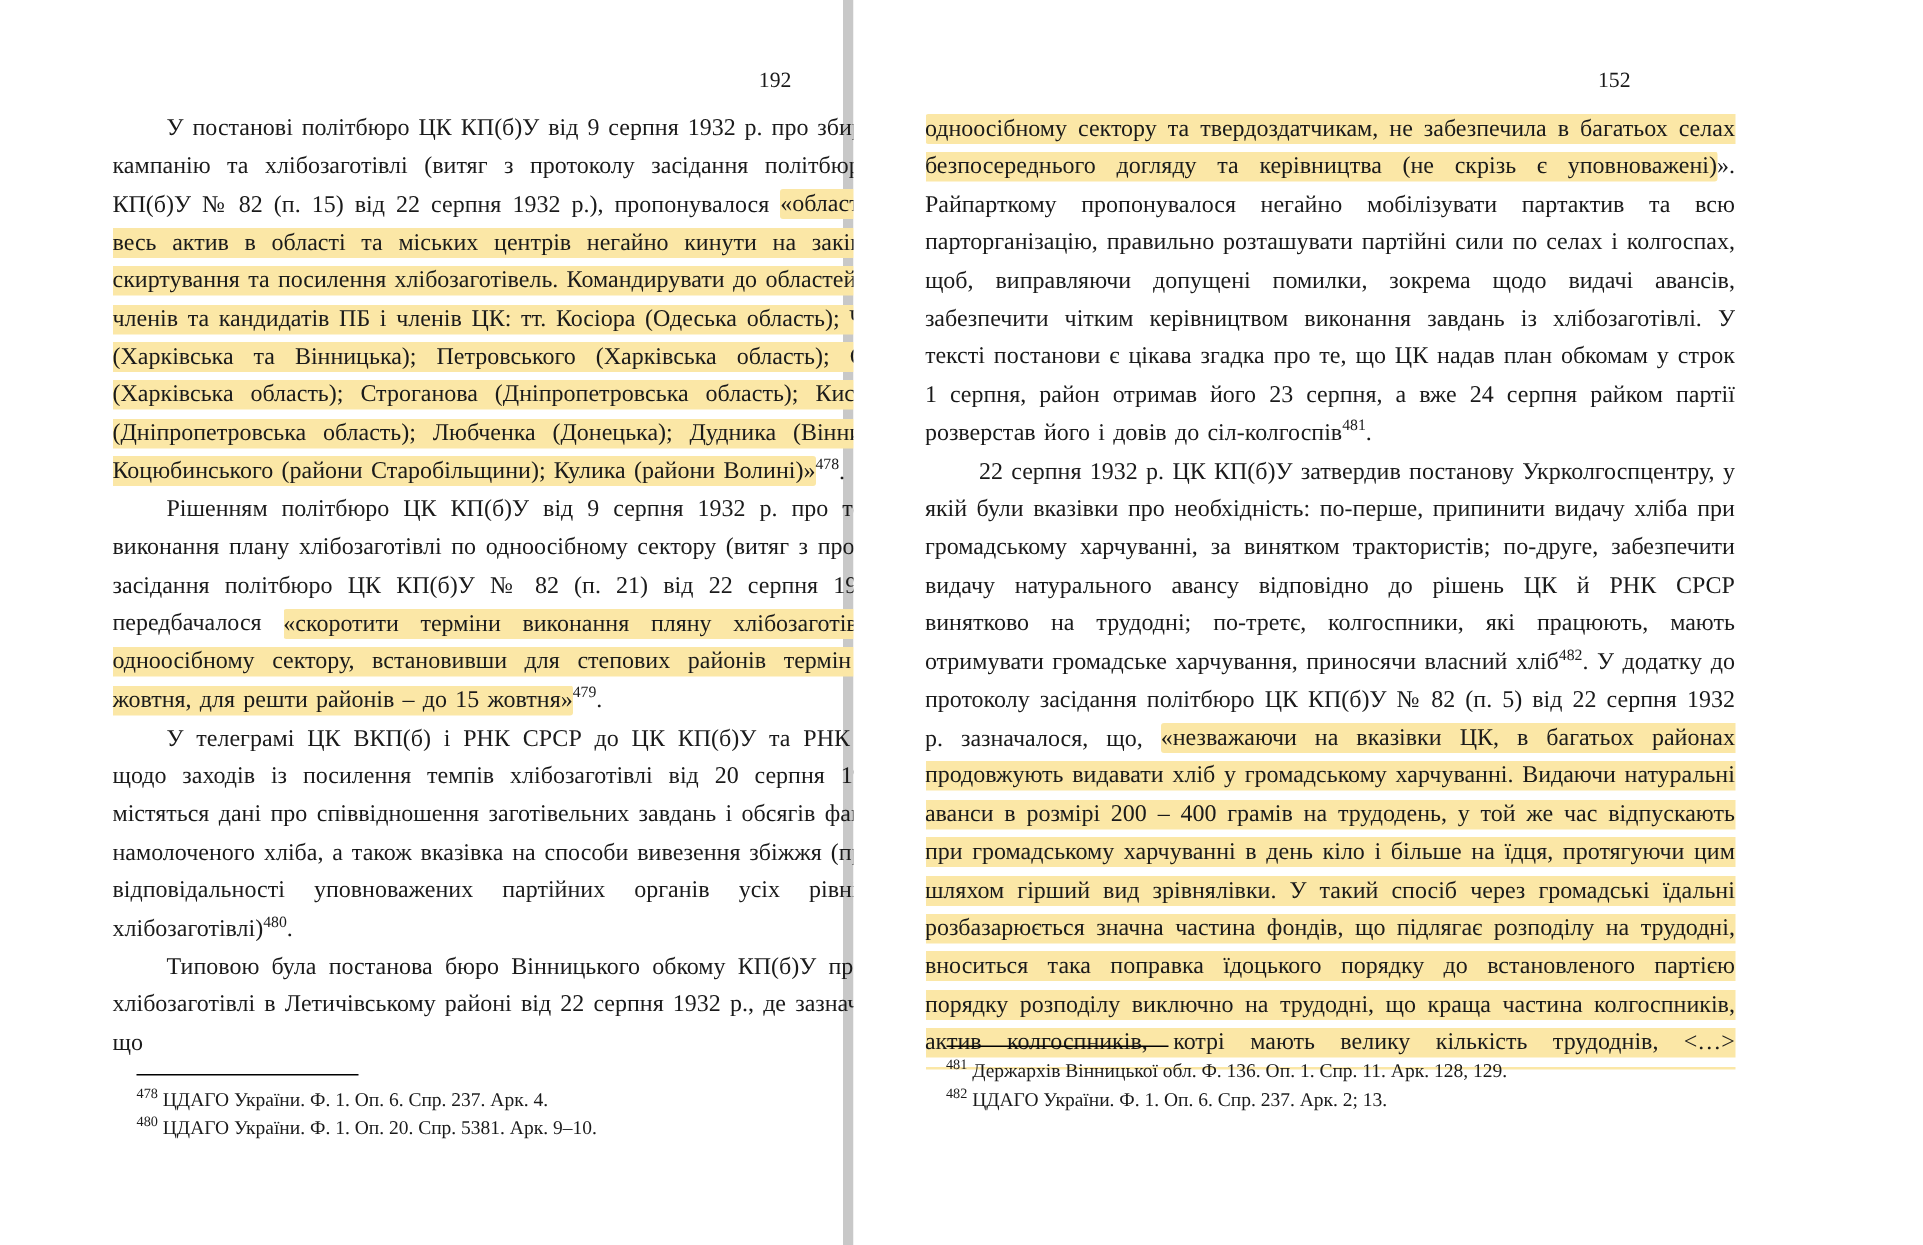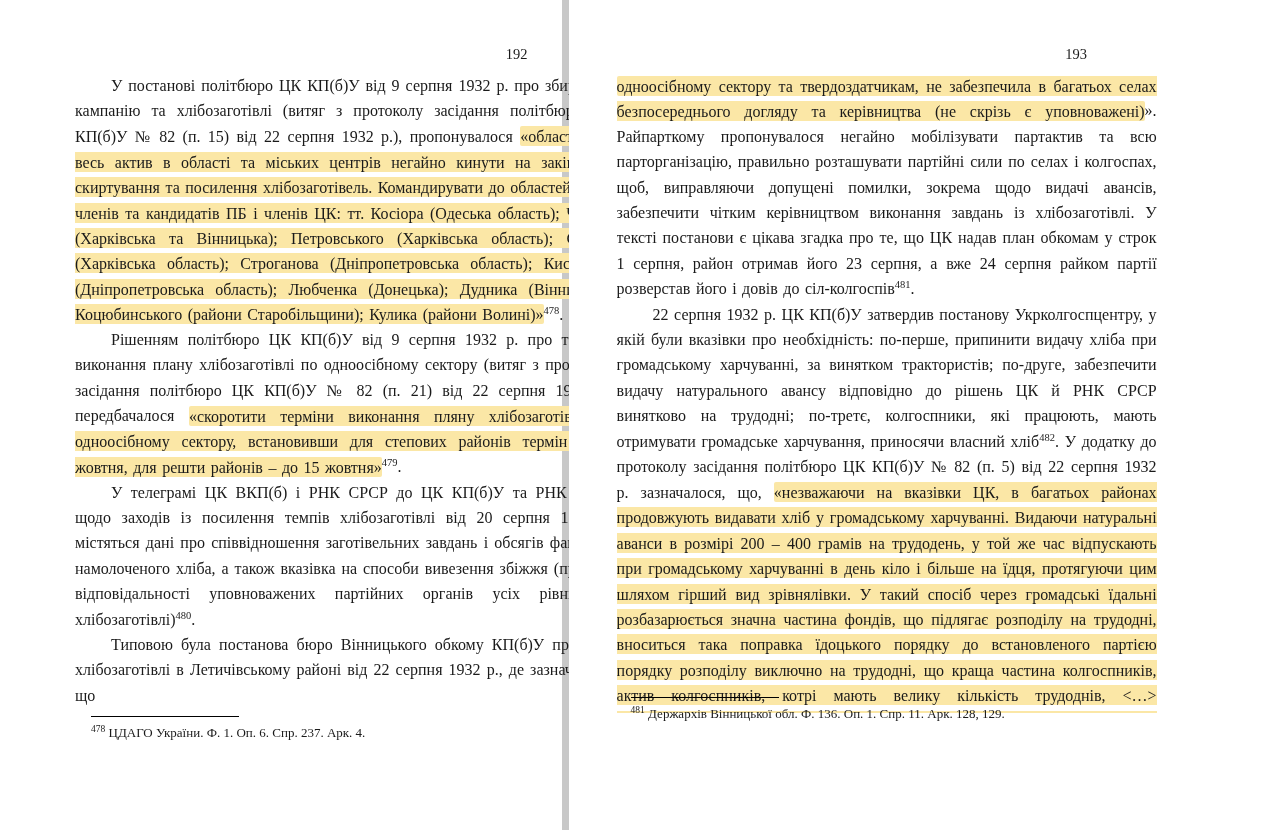--- a/index.html
+++ b/index.html
@@ -97,32 +97,34 @@
     <div class="pagebody" id="body-0">
         <p class="para indent"><span>У постанові політбюро ЦК КП(б)У від 9 серпня 1932 р. про збиральну кампанію та хлібозаготівлі (витяг з протоколу засідання політбюро ЦК КП(б)У № 82 (п. 15) від 22 серпня 1932 р.), пропонувалося </span><mark>«областкомам весь актив в області та міських центрів негайно кинути на закінчення скиртування та посилення хлібозаготівель. Командирувати до областей таких членів та кандидатів ПБ і членів ЦК: тт. Косіора (Одеська область); Чубаря (Харківська та Вінницька); Петровського (Харківська область); Сапова (Харківська область); Строганова (Дніпропетровська область); Кисельова (Дніпропетровська область); Любченка (Донецька); Дудника (Вінницька); Коцюбинського (райони Старобільщини); Кулика (райони Волині)»</mark><sup class="fnref">478</sup><span>.</span></p>
         <p class="para indent"><span>Рішенням політбюро ЦК КП(б)У від 9 серпня 1932 р. про терміни виконання плану хлібозаготівлі по одноосібному сектору (витяг з протоколу засідання політбюро ЦК КП(б)У № 82 (п. 21) від 22 серпня 1932 р.) передбачалося </span><mark>«скоротити терміни виконання пляну хлібозаготівлі по одноосібному сектору, встановивши для степових районів термін до 1 жовтня, для решти районів – до 15 жовтня»</mark><sup class="fnref">479</sup><span>.</span></p>
         <p class="para indent"><span>У телеграмі ЦК ВКП(б) і РНК СРСР до ЦК КП(б)У та РНК УСРР щодо заходів із посилення темпів хлібозаготівлі від 20 серпня 1932 р. містяться дані про співвідношення заготівельних завдань і обсягів фактично намолоченого хліба, а також вказівка на способи вивезення збіжжя (предмет відповідальності уповноважених партійних органів усіх рівнів на хлібозаготівлі)</span><sup class="fnref">480</sup><span>.</span></p>
         <p class="para indent"><span>Типовою була постанова бюро Вінницького обкому КП(б)У про стан хлібозаготівлі в Летичівському районі від 22 серпня 1932 р., де зазначалося, що </span></p>
       </div>
     <div class="pagefooter">
       <div class="fnsep"></div>
       <div id="fns-0">
           <div class="footnote"><sup>478</sup> ЦДАГО України. Ф. 1. Оп. 6. Спр. 237. Арк. 4.</div>
+          <div class="footnote"><sup>480</sup> ЦДАГО України. Ф. 1. Оп. 20. Спр. 5381. Арк. 9–10.</div>
         </div>
     </div>
   </section>
 
   <div class="page-divider"></div>
 
   <section class="page right">
-    <div class="pagenum">193</div>
+    <div class="pagenum">152</div>
     <div class="pagebody" id="body-1">
         <p class="para"><mark>одноосібному сектору та твердоздатчикам, не забезпечила в багатьох селах безпосереднього догляду та керівництва (не скрізь є уповноважені)</mark><span>». Райпарткому пропонувалося негайно мобілізувати партактив та всю парторганізацію, правильно розташувати партійні сили по селах і колгоспах, щоб, виправляючи допущені помилки, зокрема щодо видачі авансів, забезпечити чітким керівництвом виконання завдань із хлібозаготівлі. У тексті постанови є цікава згадка про те, що ЦК надав план обкомам у строк 1 серпня, район отримав його 23 серпня, а вже 24 серпня райком партії розверстав його і довів до сіл-колгоспів</span><sup class="fnref">481</sup><span>.</span></p>
         <p class="para indent"><span>22 серпня 1932 р. ЦК КП(б)У затвердив постанову Укрколгоспцентру, у якій були вказівки про необхідність: по-перше, припинити видачу хліба при громадському харчуванні, за винятком трактористів; по-друге, забезпечити видачу натурального авансу відповідно до рішень ЦК й РНК СРСР винятково на трудодні; по-третє, колгоспники, які працюють, мають отримувати громадське харчування, приносячи власний хліб</span><sup class="fnref">482</sup><span>. У додатку до протоколу засідання політбюро ЦК КП(б)У № 82 (п. 5) від 22 серпня 1932 р. зазначалося, що, </span><mark>«незважаючи на вказівки ЦК, в багатьох районах продовжують видавати хліб у громадському харчуванні. Видаючи натуральні аванси в розмірі 200 – 400 грамів на трудодень, у той же час відпускають при громадському харчуванні в день кіло і більше на їдця, протягуючи цим шляхом гірший вид зрівнялівки. У такий спосіб через громадські їдальні розбазарюється значна частина фондів, що підлягає розподілу на трудодні, вноситься така поправка їдоцького порядку до встановленого партією порядку розподілу виключно на трудодні, що краща частина колгоспників, актив колгоспників, котрі мають велику кількість трудоднів, &lt;…&gt; потрапляють у завідомо невигідне становище. Під впливом тих груп колгоспників, котрі мають мало трудоднів, правління колгоспів дуже повільно, неохоче йдуть на відміну видачі хліба в громадському харчуванні. З огляду</mark></p>
       </div>
     <div class="pagefooter">
       <div class="fnsep"></div>
       <div id="fns-1">
           <div class="footnote"><sup>481</sup> Держархів Вінницької обл. Ф. 136. Оп. 1. Спр. 11. Арк. 128, 129.</div>
+          <div class="footnote"><sup>482</sup> ЦДАГО України. Ф. 1. Оп. 6. Спр. 237. Арк. 2; 13.</div>
         </div>
     </div>
   </section>
 </div>
 
 </body></html>

